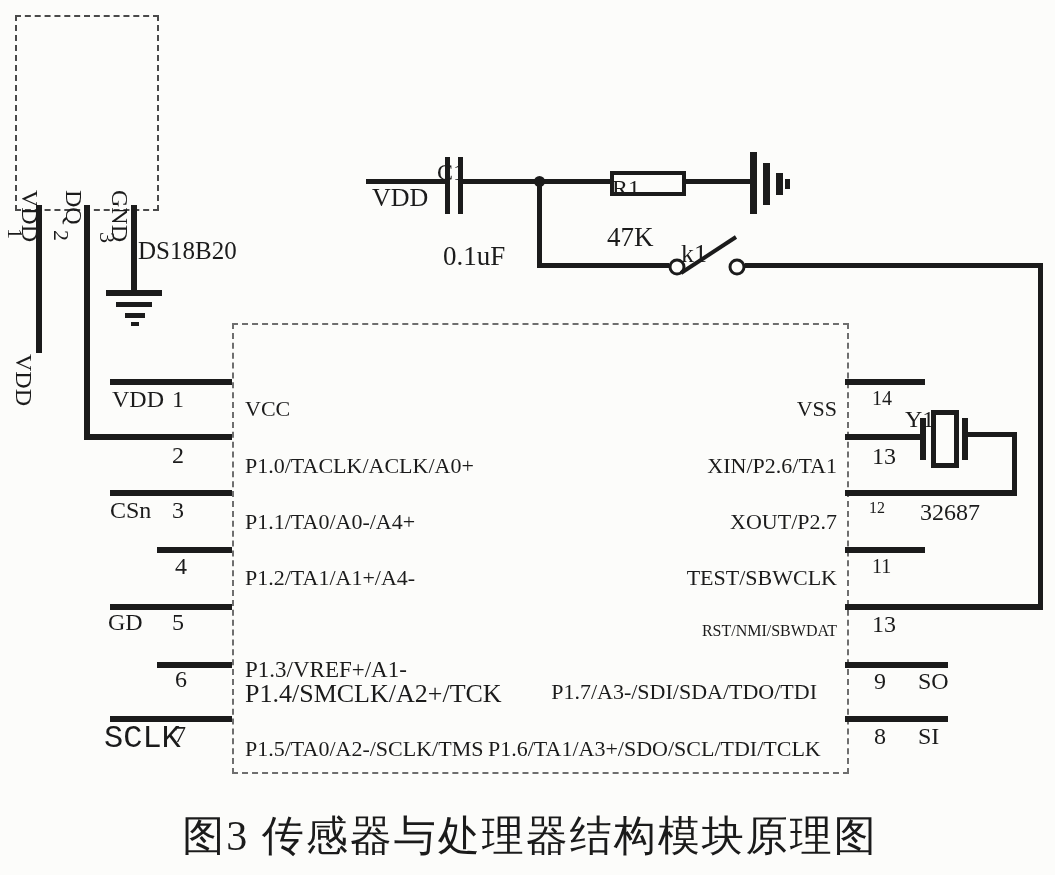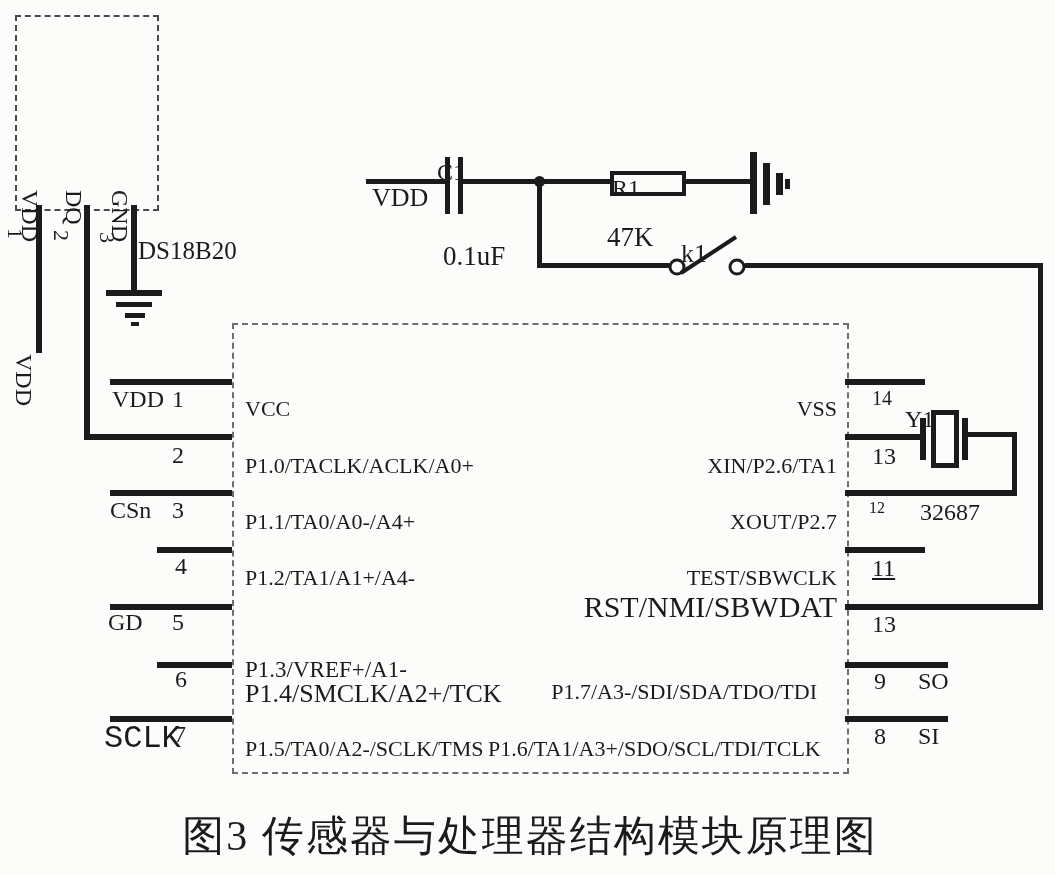--- a/index.html
+++ b/index.html
@@ -112,40 +112,40 @@
 <div class="txt" style="left:108px;top:610px;font-size:24px;">GD</div>
 <div class="txt" style="left:172px;top:610px;font-size:24px;">5</div>
 <div class="txt" style="left:175px;top:667px;font-size:24px;">6</div>
 <div class="txt" style="left:104px;top:722px;font-size:32px;font-family:Liberation Mono, monospace;">SCLK</div>
 <div class="txt" style="left:174px;top:722px;font-size:24px;">7</div>
 
 <div class="txt" style="left:872px;top:388px;font-size:20px;">14</div>
 <div class="txt" style="left:872px;top:444px;font-size:24px;">13</div>
 <div class="txt" style="left:869px;top:500px;font-size:16px;">12</div>
 <div class="txt" style="left:920px;top:500px;font-size:24px;">32687</div>
-<div class="txt" style="left:872px;top:556px;font-size:24px;text-decoration:underline;">11</div>
+<div class="txt" style="left:872px;top:556px;font-size:20px;">11</div>
 <div class="txt" style="left:872px;top:612px;font-size:24px;">13</div>
 <div class="txt" style="left:874px;top:669px;font-size:24px;">9</div>
 <div class="txt" style="left:918px;top:669px;font-size:24px;">SO</div>
 <div class="txt" style="left:874px;top:724px;font-size:24px;">8</div>
 <div class="txt" style="left:918px;top:724px;font-size:24px;">SI</div>
 
 <div class="txt" style="left:245px;top:397px;font-size:22px;">VCC</div>
 <div class="txt" style="left:245px;top:454px;font-size:22px;">P1.0/TACLK/ACLK/A0+</div>
 <div class="txt" style="left:245px;top:510px;font-size:22px;">P1.1/TA0/A0-/A4+</div>
 <div class="txt" style="left:245px;top:566px;font-size:22px;font-family:Liberation Serif, serif;">P1.2/TA1/A1+/A4-</div>
 <div class="txt" style="left:245px;top:658px;font-size:23px;">P1.3/VREF+/A1-</div>
 <div class="txt" style="left:245px;top:680px;font-size:26px;">P1.4/SMCLK/A2+/TCK</div>
 <div class="txt" style="left:245px;top:737px;font-size:22px;">P1.5/TA0/A2-/SCLK/TMS</div>
 
 <div class="txt" style="right:218px;top:397px;font-size:22px;">VSS</div>
 <div class="txt" style="right:218px;top:454px;font-size:22px;">XIN/P2.6/TA1</div>
 <div class="txt" style="right:218px;top:510px;font-size:22px;">XOUT/P2.7</div>
 <div class="txt" style="right:218px;top:566px;font-size:22px;">TEST/SBWCLK</div>
-<div class="txt" style="right:218px;top:591px;font-size:30px;">RST/NMI/SBWDAT</div>
+<div class="txt" style="right:218px;top:623px;font-size:16px;">RST/NMI/SBWDAT</div>
 <div class="txt" style="right:238px;top:680px;font-size:22px;">P1.7/A3-/SDI/SDA/TDO/TDI</div>
 <div class="txt" style="left:488px;top:737px;font-size:22px;">P1.6/TA1/A3+/SDO/SCL/TDI/TCLK</div>
 
 <div class="w z2" style="left:920px;top:418px;width:6px;height:42px;"></div>
 <div class="xtalbody z2" style="left:931px;top:410px;width:18px;height:48px;"></div>
 <div class="w z2" style="left:962px;top:418px;width:6px;height:42px;"></div>
 <div class="txt z3" style="left:905px;top:407px;font-size:24px;">Y1</div>
 <div class="w" style="left:968px;top:432px;width:48px;height:5px;"></div>
 <div class="w" style="left:1012px;top:432px;width:5px;height:62px;"></div>
 

